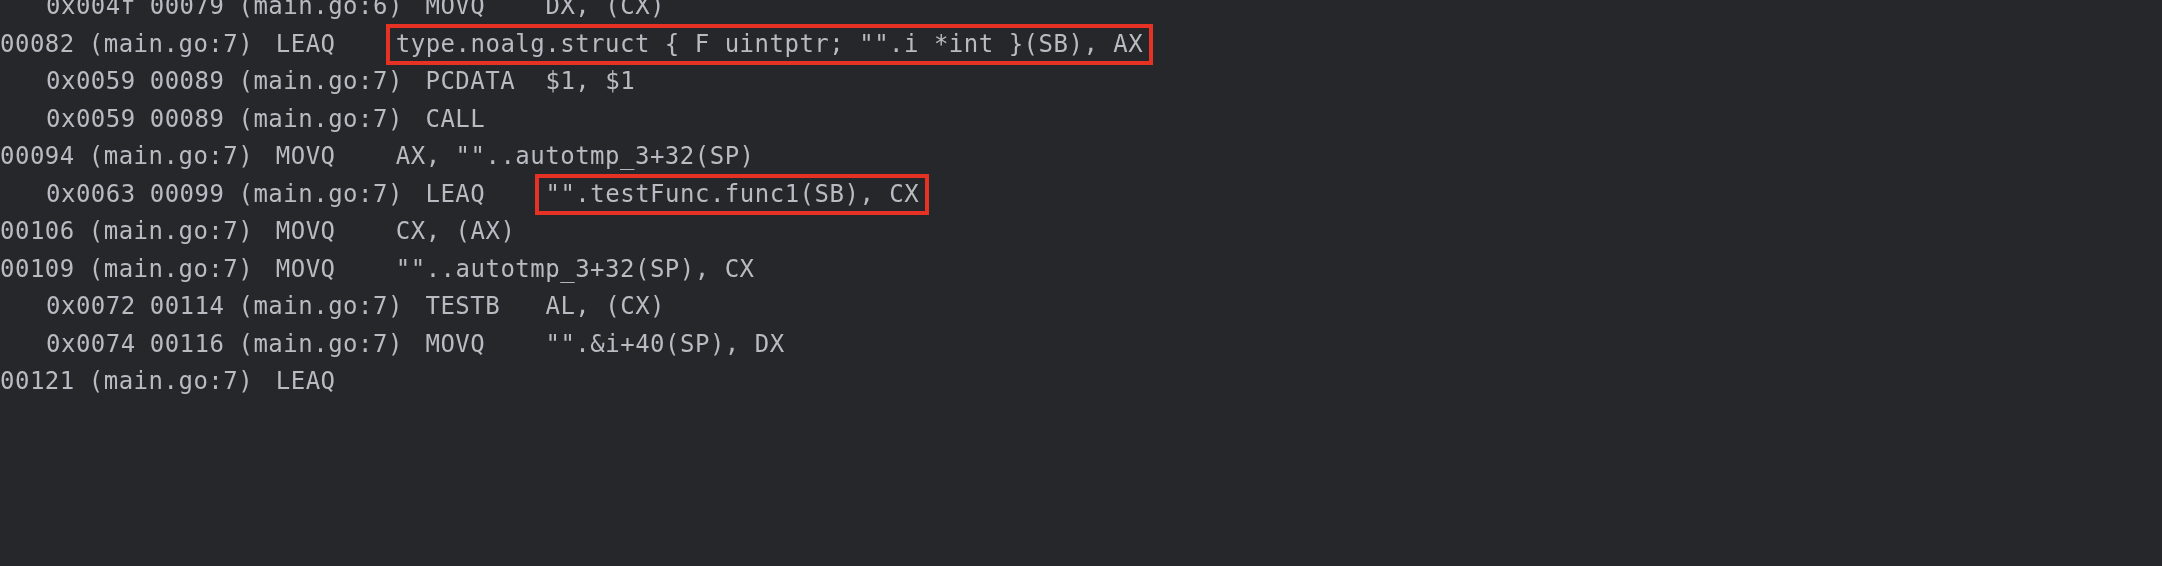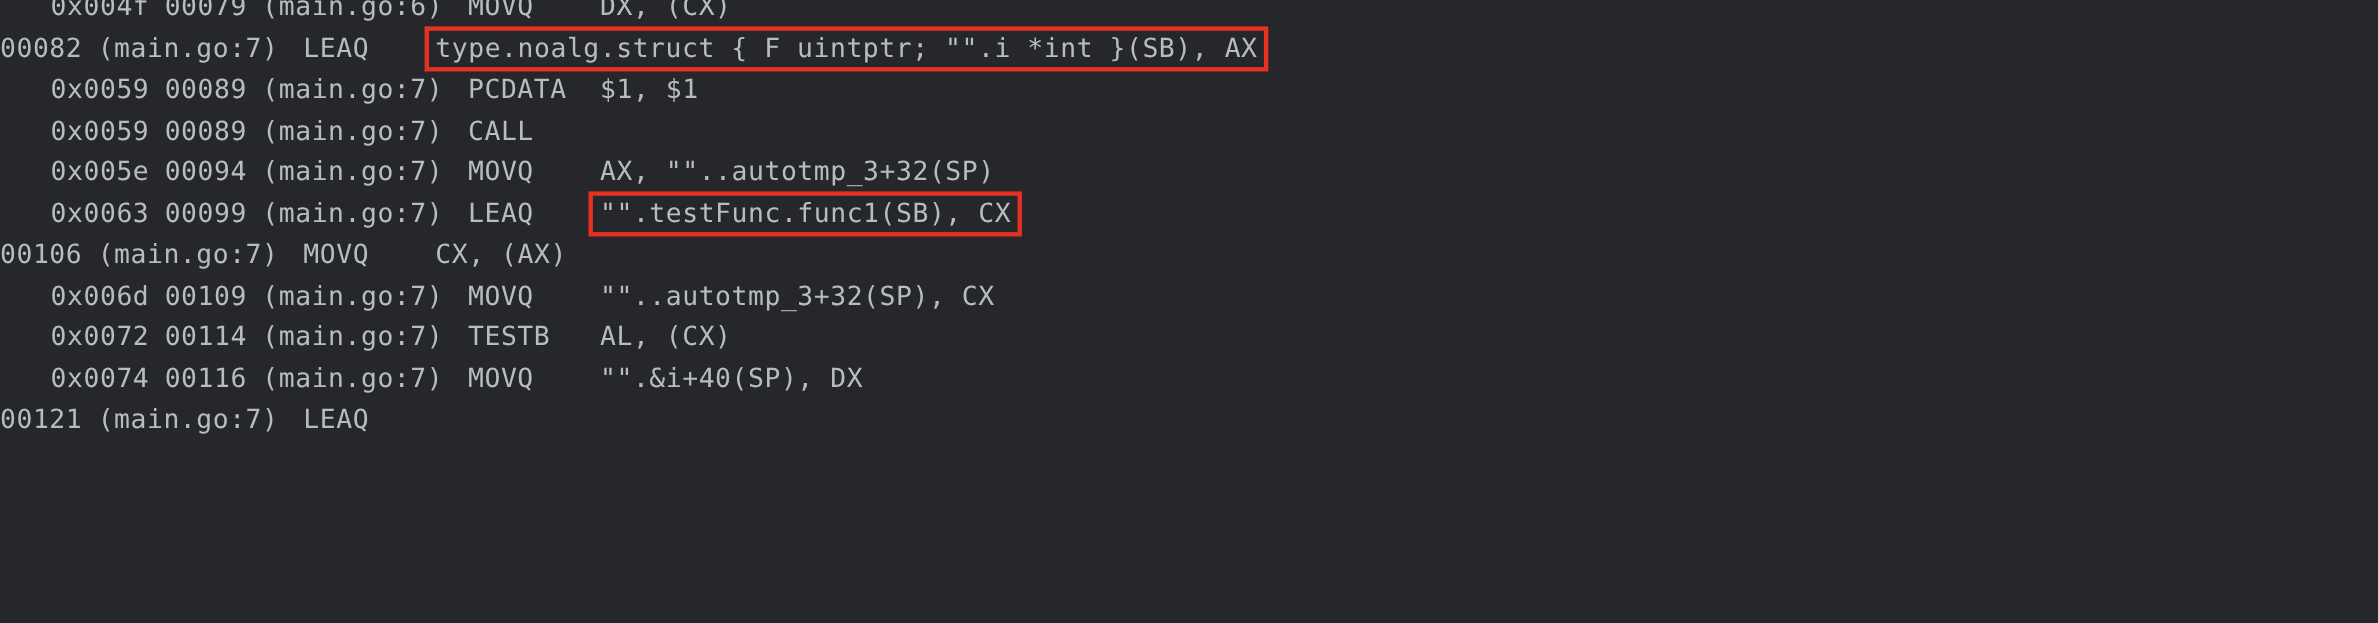--- a/index.html
+++ b/index.html
@@ -86,41 +86,39 @@
       <span class="col-mnemonic">PCDATA</span>
       <span class="col-operand">$1, $1</span>
     </div>
     <div class="asm-line">
       <span class="col-addr">0x0059</span>
       <span class="col-offset">00089</span>
       <span class="col-file">(main.go:7)</span>
       <span class="col-mnemonic">CALL</span>
     </div>
     <div class="asm-line">
-      <span class="col-addr">0x005e</span>
       <span class="col-offset">00094</span>
       <span class="col-file">(main.go:7)</span>
       <span class="col-mnemonic">MOVQ</span>
       <span class="col-operand">AX, ""..autotmp_3+32(SP)</span>
     </div>
     <div class="asm-line">
       <span class="col-addr">0x0063</span>
       <span class="col-offset">00099</span>
       <span class="col-file">(main.go:7)</span>
       <span class="col-mnemonic">LEAQ</span>
       <span class="col-operand highlight">"".testFunc.func1(SB), CX</span>
     </div>
     <div class="asm-line">
       <span class="col-offset">00106</span>
       <span class="col-file">(main.go:7)</span>
       <span class="col-mnemonic">MOVQ</span>
       <span class="col-operand">CX, (AX)</span>
     </div>
     <div class="asm-line">
-      <span class="col-addr">0x006d</span>
       <span class="col-offset">00109</span>
       <span class="col-file">(main.go:7)</span>
       <span class="col-mnemonic">MOVQ</span>
       <span class="col-operand">""..autotmp_3+32(SP), CX</span>
     </div>
     <div class="asm-line">
       <span class="col-addr">0x0072</span>
       <span class="col-offset">00114</span>
       <span class="col-file">(main.go:7)</span>
       <span class="col-mnemonic">TESTB</span>

